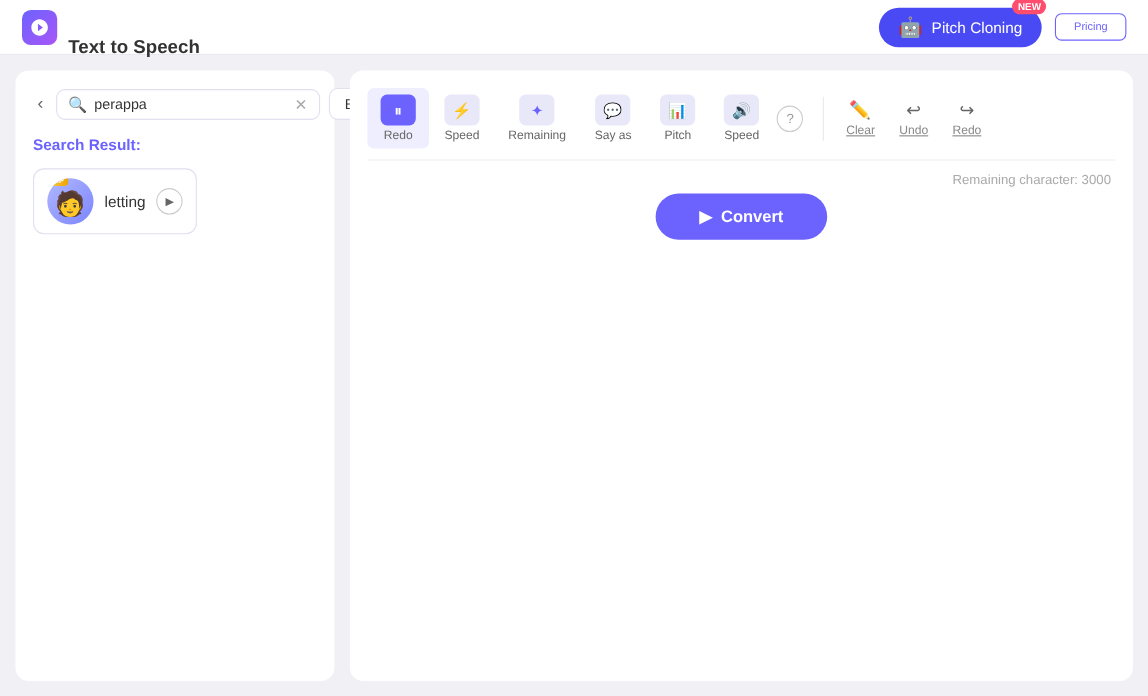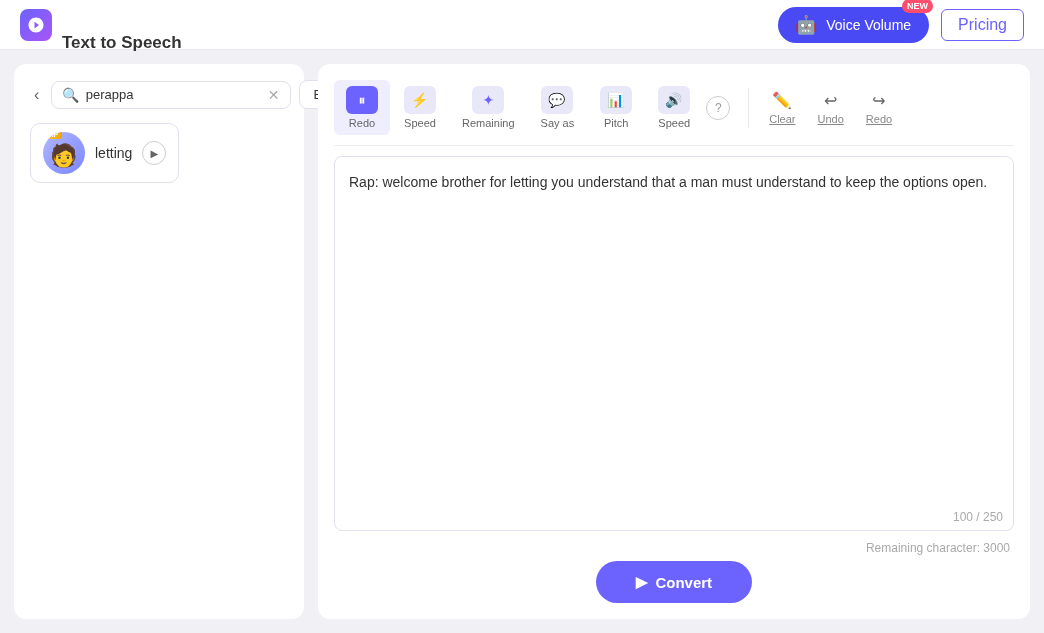--- a/index.html
+++ b/index.html
@@ -72,21 +72,21 @@
       font-weight: 700;
       padding: 2px 5px;
       border-radius: 8px;
     }
     .pricing-btn {
       border: 1.5px solid #6c63ff;
       background: transparent;
       color: #6c63ff;
       border-radius: 6px;
       padding: 6px 16px;
-      font-size: 16px;
+      font-size: 10px;
       font-weight: 500;
       cursor: pointer;
     }
 
     
     .main-layout {
       display: flex;
       height: calc(633px - 50px);
       background: #f0f0f5;
       gap: 0;
@@ -377,21 +377,21 @@
     <div class="app-logo">
       <svg width="18" height="18" viewBox="0 0 24 24" fill="white">
           <path d="M12 2C6.48 2 2 6.48 2 12s4.48 10 10 10 10-4.48 10-10S17.52 2 12 2zm-2 14.5v-9l6 4.5-6 4.5z"></path>
         </svg>
     </div>
     <span class="app-title">Text to Speech</span>
   </div>
   <div class="topbar-right">
     <button class="voice-cloning-btn">
       <span style="font-size:18px;">🤖</span>
-      <span>Voice Volume</span>
+      <span>Pitch Cloning</span>
       <span class="new-badge">NEW</span>
     </button>
     <button class="pricing-btn">Pricing</button>
   </div>
 </div>
 
 <div class="main-layout">
 
   <div class="left-panel">
     <div class="left-panel-top">
@@ -403,20 +403,21 @@
       </div>
       <select class="lang-select">
         <option>English (US)</option>
         <option>English (UK)</option>
         <option>Spanish</option>
         <option>French</option>
         <option>German</option>
       </select>
     </div>
 
+    <div class="search-result-label">Search Result:</div>
 
     <div class="voice-item">
       <div class="voice-avatar">
         <span class="vip-badge">VIP</span>
         <span class="avatar-face">🧑</span>
       </div>
       <span class="voice-name">letting</span>
       <div class="play-btn">▶</div>
     </div>
   </div>
@@ -461,24 +462,20 @@
           <span class="action-icon">↩</span>
           <span class="action-label">Undo</span>
         </button>
         <button class="action-btn">
           <span class="action-icon">↪</span>
           <span class="action-label">Redo</span>
         </button>
       </div>
     </div>
 
-    <div class="text-area-wrap">
-      <textarea class="text-area" style="">Rap: welcome brother for letting you understand that a man must understand to keep the options open.</textarea>
-      <div class="char-count">100 / 250</div>
-    </div>
 
     <div class="bottom-area">
       <span class="remaining-text">Remaining character: 3000</span>
       <button class="convert-btn">
         <span>▶</span>
         <span>Convert</span>
       </button>
     </div>
   </div>
 </div>

